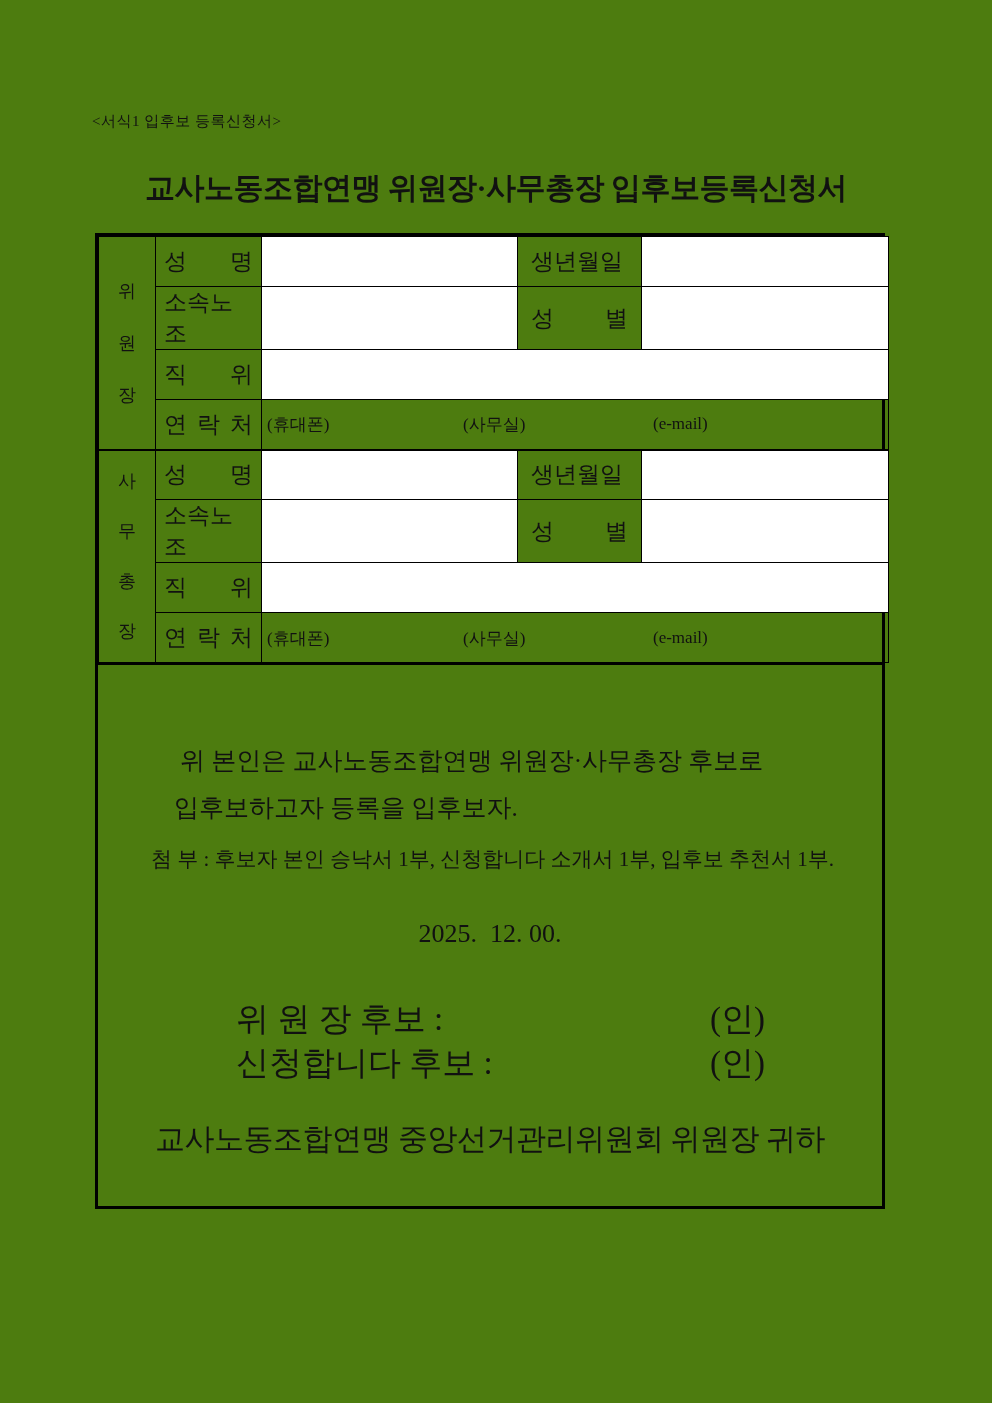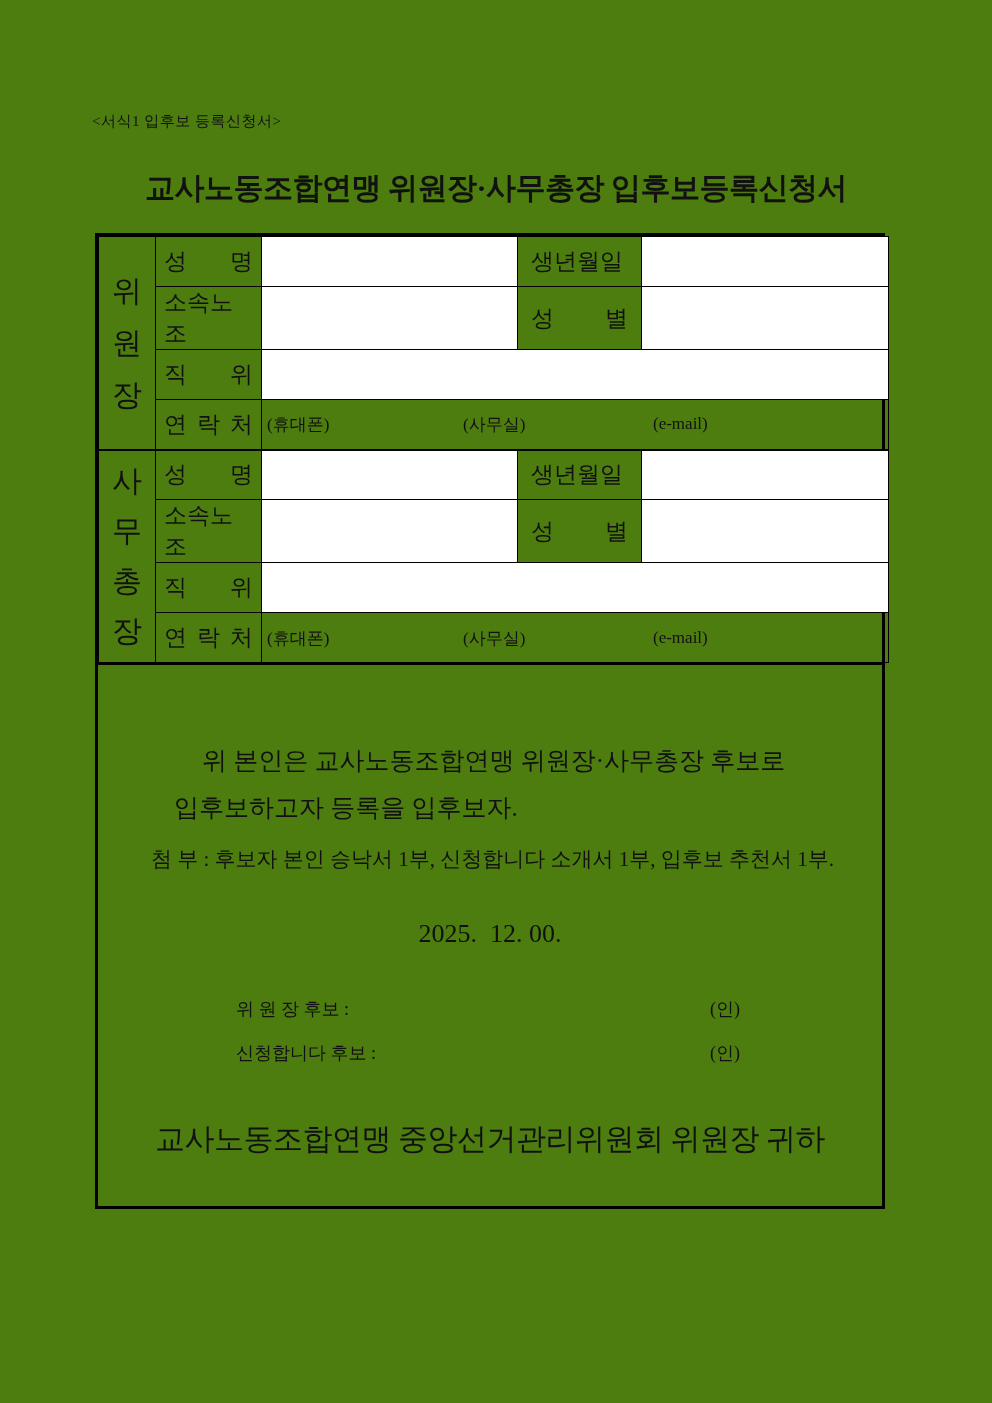--- a/index.html
+++ b/index.html
@@ -53,21 +53,21 @@
     vertical-align: middle;
     overflow: hidden;
   }
   tbody.sec-2 tr:first-child td { border-top: 2px solid #000; }
   td.group-cell { text-align: center; }
   .vstack {
     width: 1em;
     margin: 0 auto;
     word-break: break-all;
     line-height: 52px;
-    font-size: 30px;
+    font-size: 18px;
     white-space: normal;
     text-align: center;
   }
   .vstack.four { line-height: 50px; }
   td.label-cell {
     text-align: justify;
     text-align-last: justify;
     padding: 0 8px;
     white-space: normal;
   }
@@ -90,36 +90,36 @@
   .sub-label.office { left: 201px; }
   .sub-label.email  { left: 391px; }
   .letter-box {
     position: relative;
     width: 100%;
     height: 570px;
     border-top: 2px solid #000;
     overflow: hidden;
   }
   .pledge { padding-top: 72px; font-size: 25px; line-height: 47px; }
-  .pledge-line1 { padding-left: 104px; white-space: pre; }
+  .pledge-line1 { padding-left: 82px; white-space: pre; }
   .pledge-line2 { padding-left: 76px;  white-space: pre; }
   .attachments {
     margin-top: 14px;
     padding-left: 53px;
     font-size: 21px;
     white-space: pre;
   }
   .date-line {
     margin-top: 46px;
     text-align: center;
     font-size: 26px;
     white-space: pre;
   }
   .signatures { margin-top: 48px; }
-  .sig-row { position: relative; height: 44px; font-size: 18px; }
+  .sig-row { position: relative; height: 44px; font-size: 33px; }
   .sig-label { position: absolute; left: 138px; top: 0; white-space: pre; }
   .sig-seal  { position: absolute; left: 612px; top: 0; white-space: pre; }
   .recipient {
     margin-top: 34px;
     text-align: center;
     font-size: 30px;
     letter-spacing: -0.5px;
     white-space: pre;
   }
 </style>

